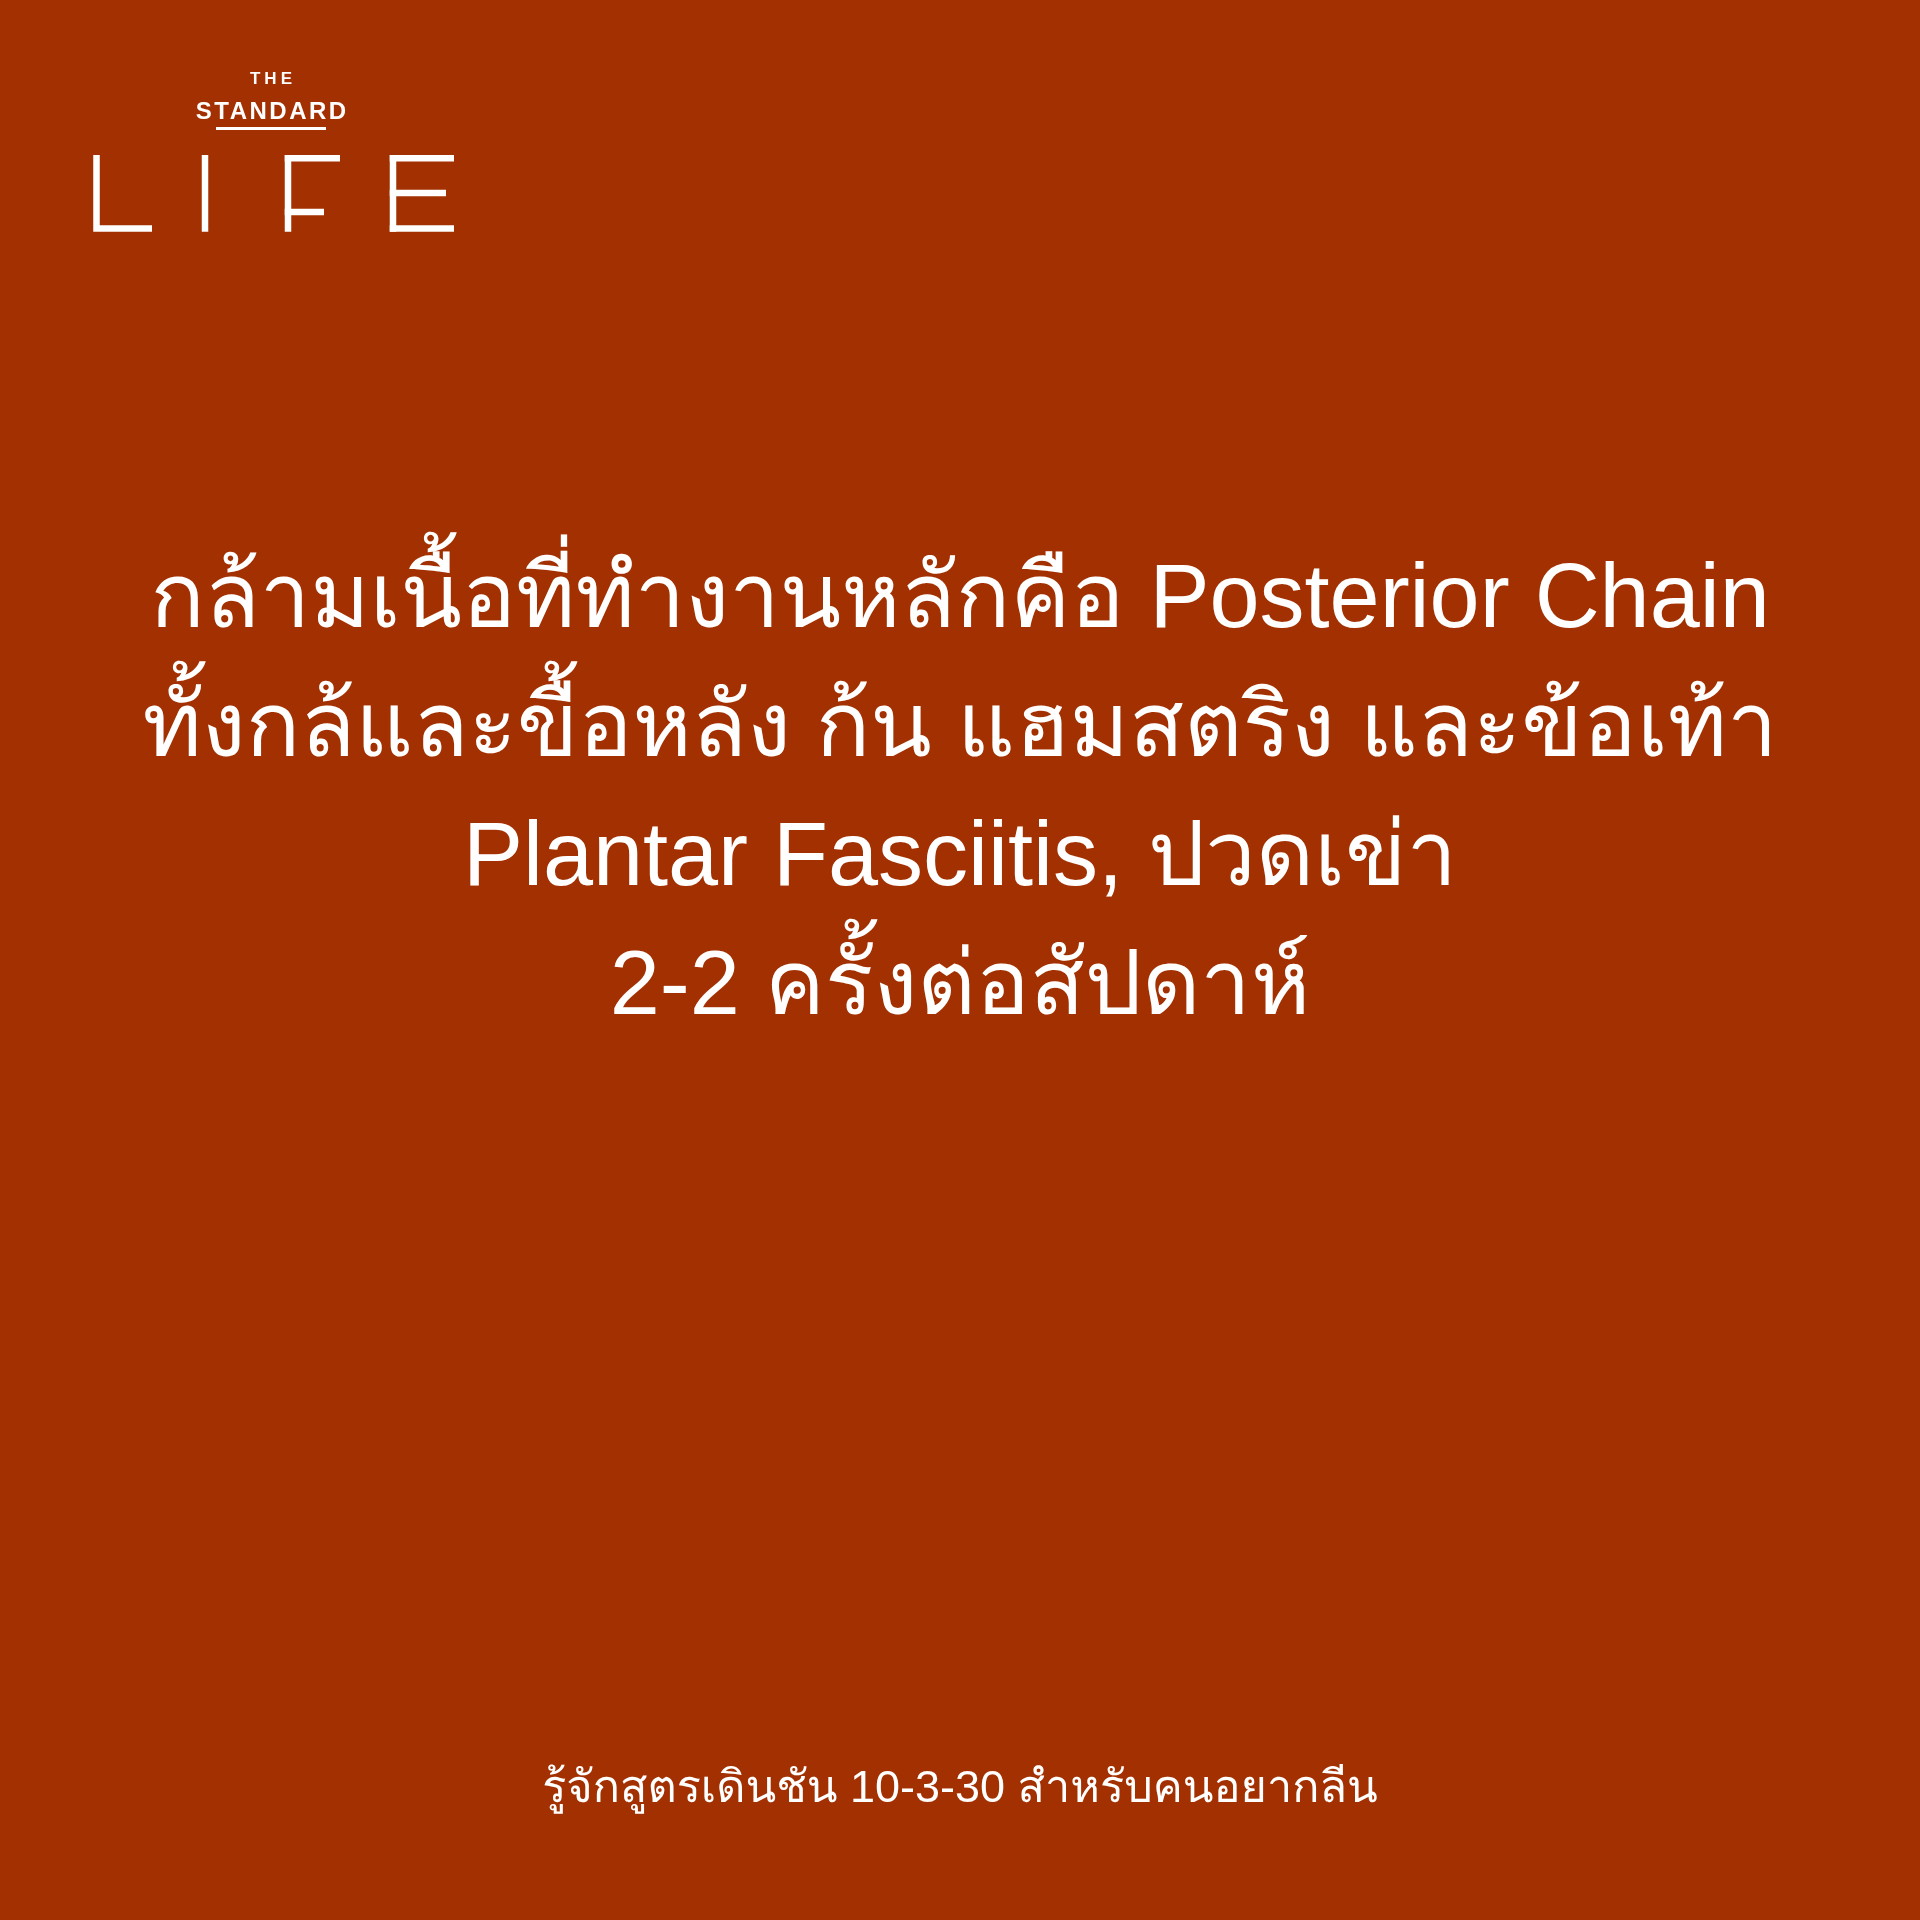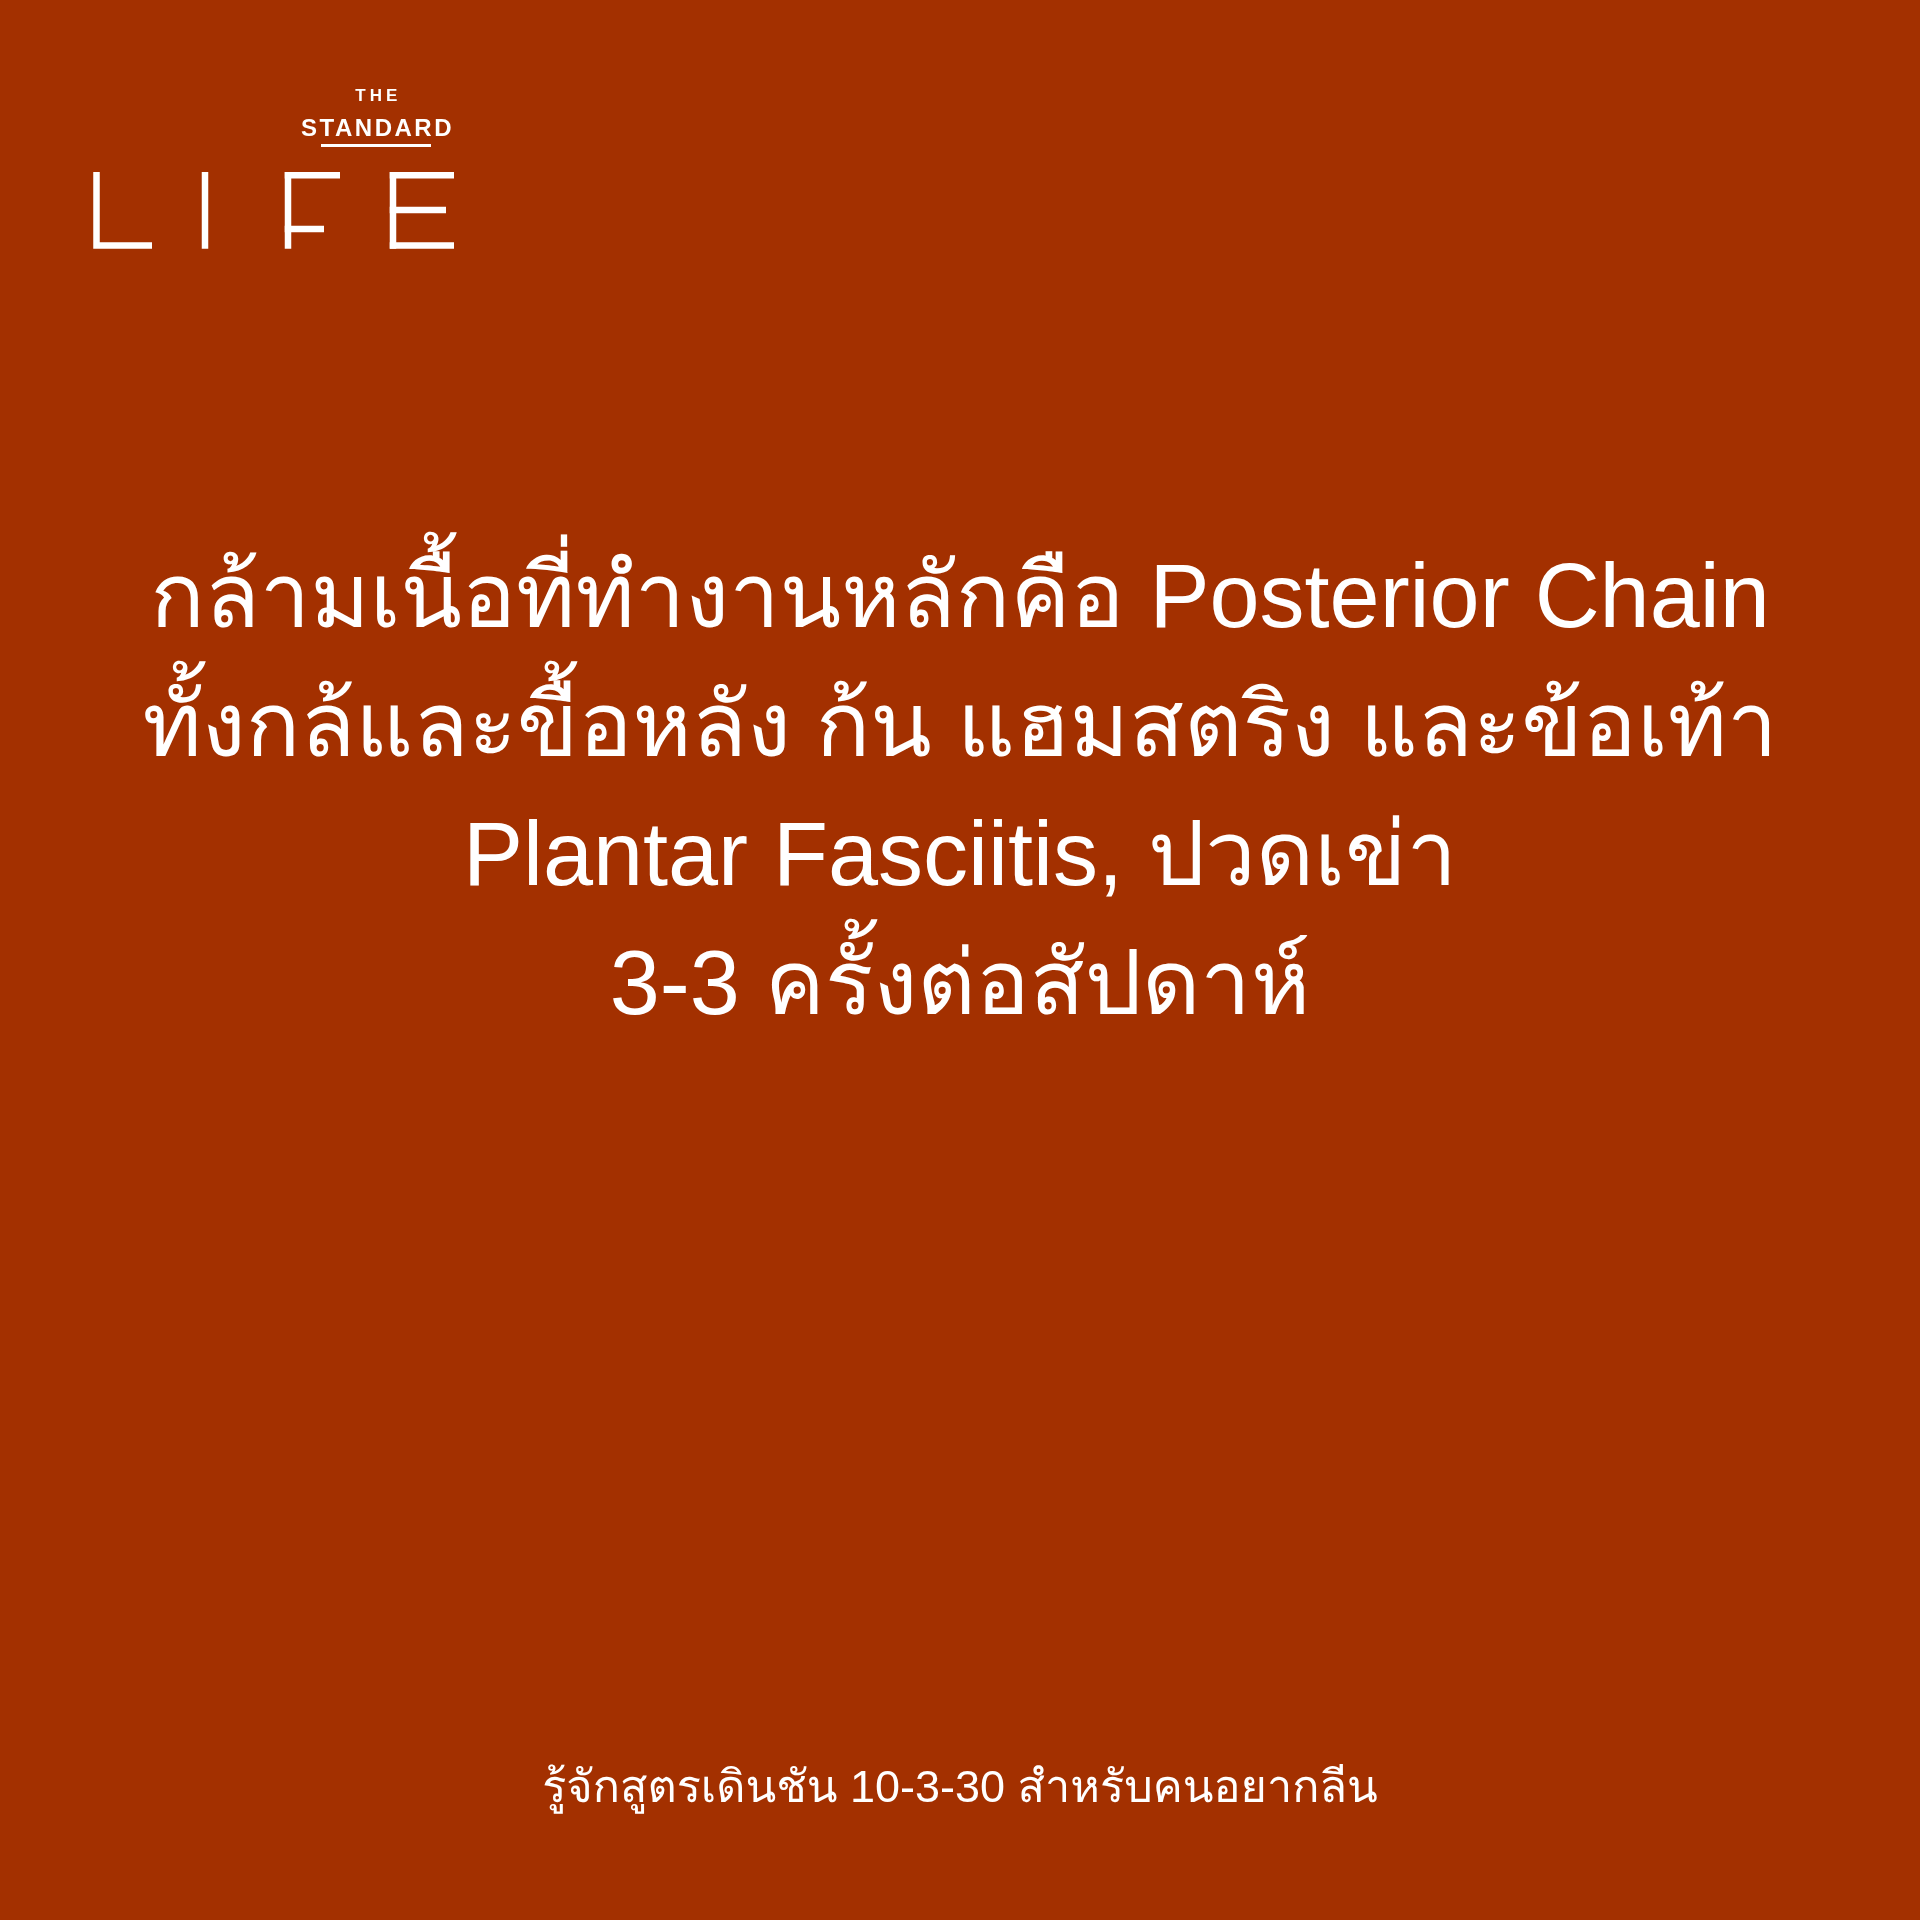--- a/index.html
+++ b/index.html
@@ -13,25 +13,25 @@
     background: #A33000;
     color: #FFFFFF;
     font-family: "Liberation Sans", sans-serif;
     overflow: hidden;
   }
 
   
   .logo {
     position: absolute;
     left: 88px;
-    top: 87px;
+    top: 70px;
     width: 366px;
     display: flex;
     flex-direction: column;
-    align-items: flex-end;
+    align-items: center;
   }
   .brand {
     display: flex;
     flex-direction: column;
     align-items: center;
   }
   .brand-the {
     font-weight: bold;
     font-size: 17px;
     letter-spacing: 4px;
@@ -115,16 +115,16 @@
       <path d="M301.75,38 H358"></path>
       <path d="M301.75,73.5 H366"></path>
     </g>
   </svg>
 </div>
 
 <div class="headline">
   <div>กล้ามเนื้อที่ทำงานหลักคือ Posterior Chain</div>
   <div>ทั้งกล้และขื้อหลัง ก้น แฮมสตริง และข้อเท้า</div>
   <div>Plantar Fasciitis, ปวดเข่า</div>
-  <div>3-3 ครั้งต่อสัปดาห์</div>
+  <div>2-2 ครั้งต่อสัปดาห์</div>
 </div>
 
 <div class="footer-caption">รู้จักสูตรเดินชัน 10-3-30 สำหรับคนอยากลีน</div>
 
 </body></html>

